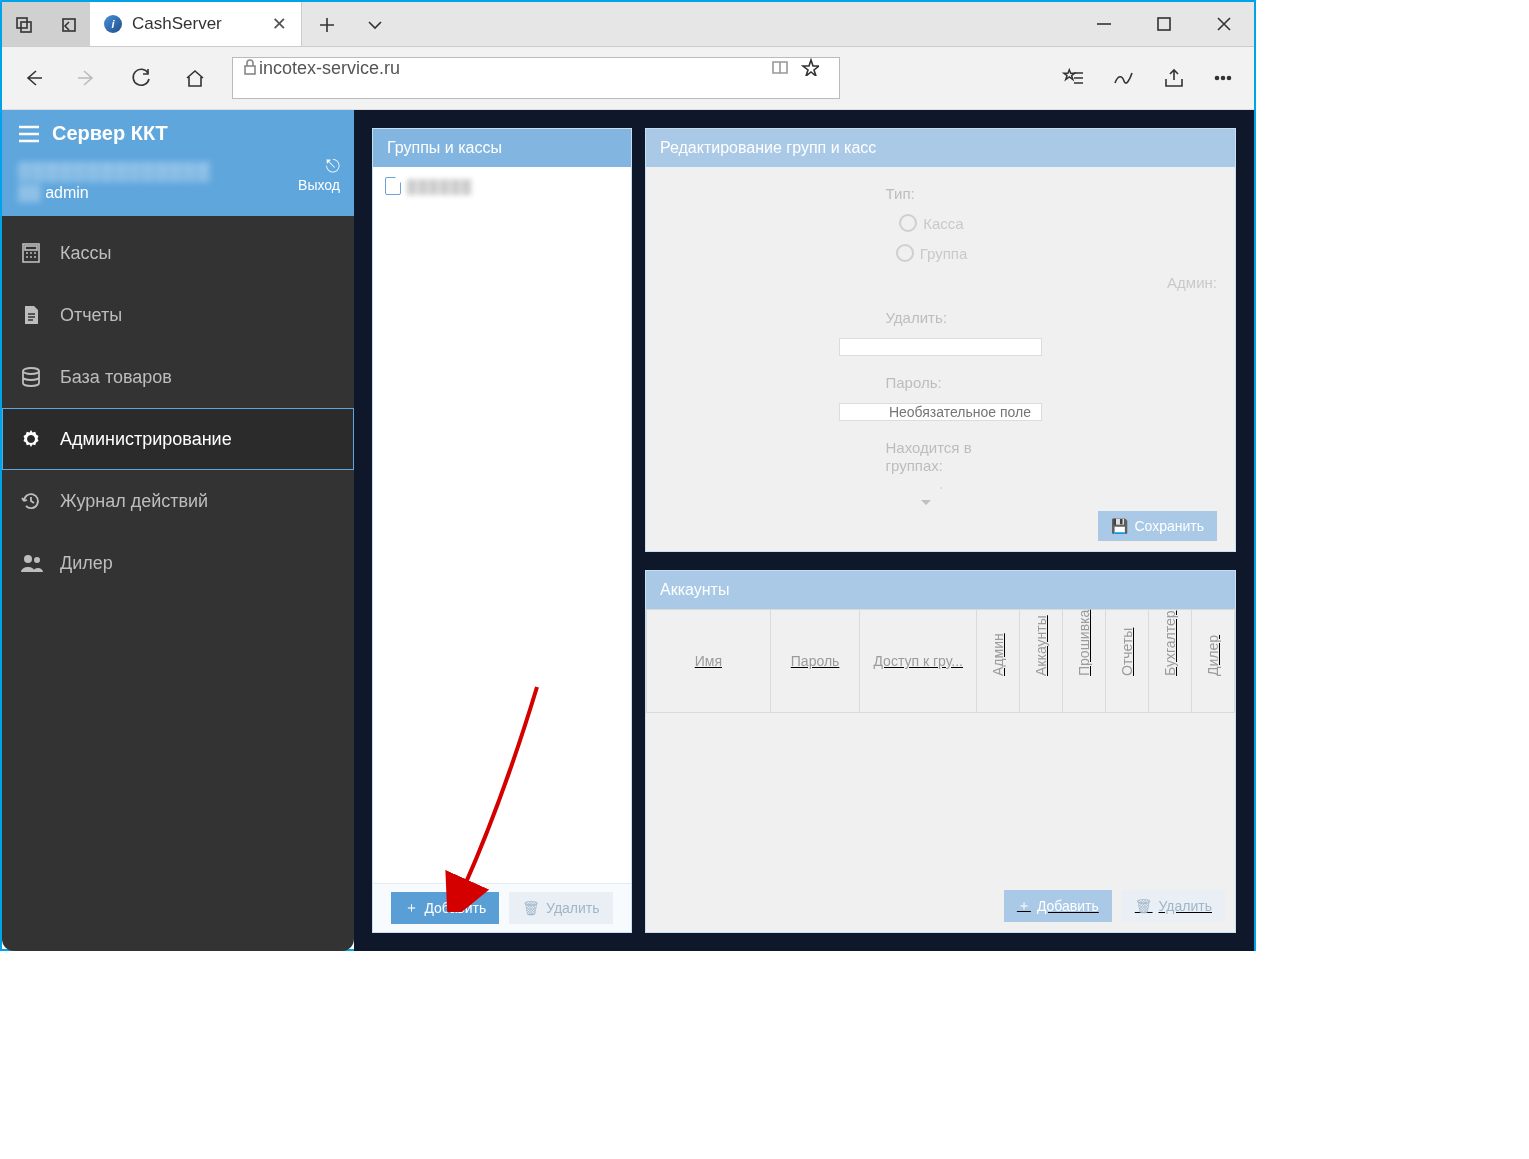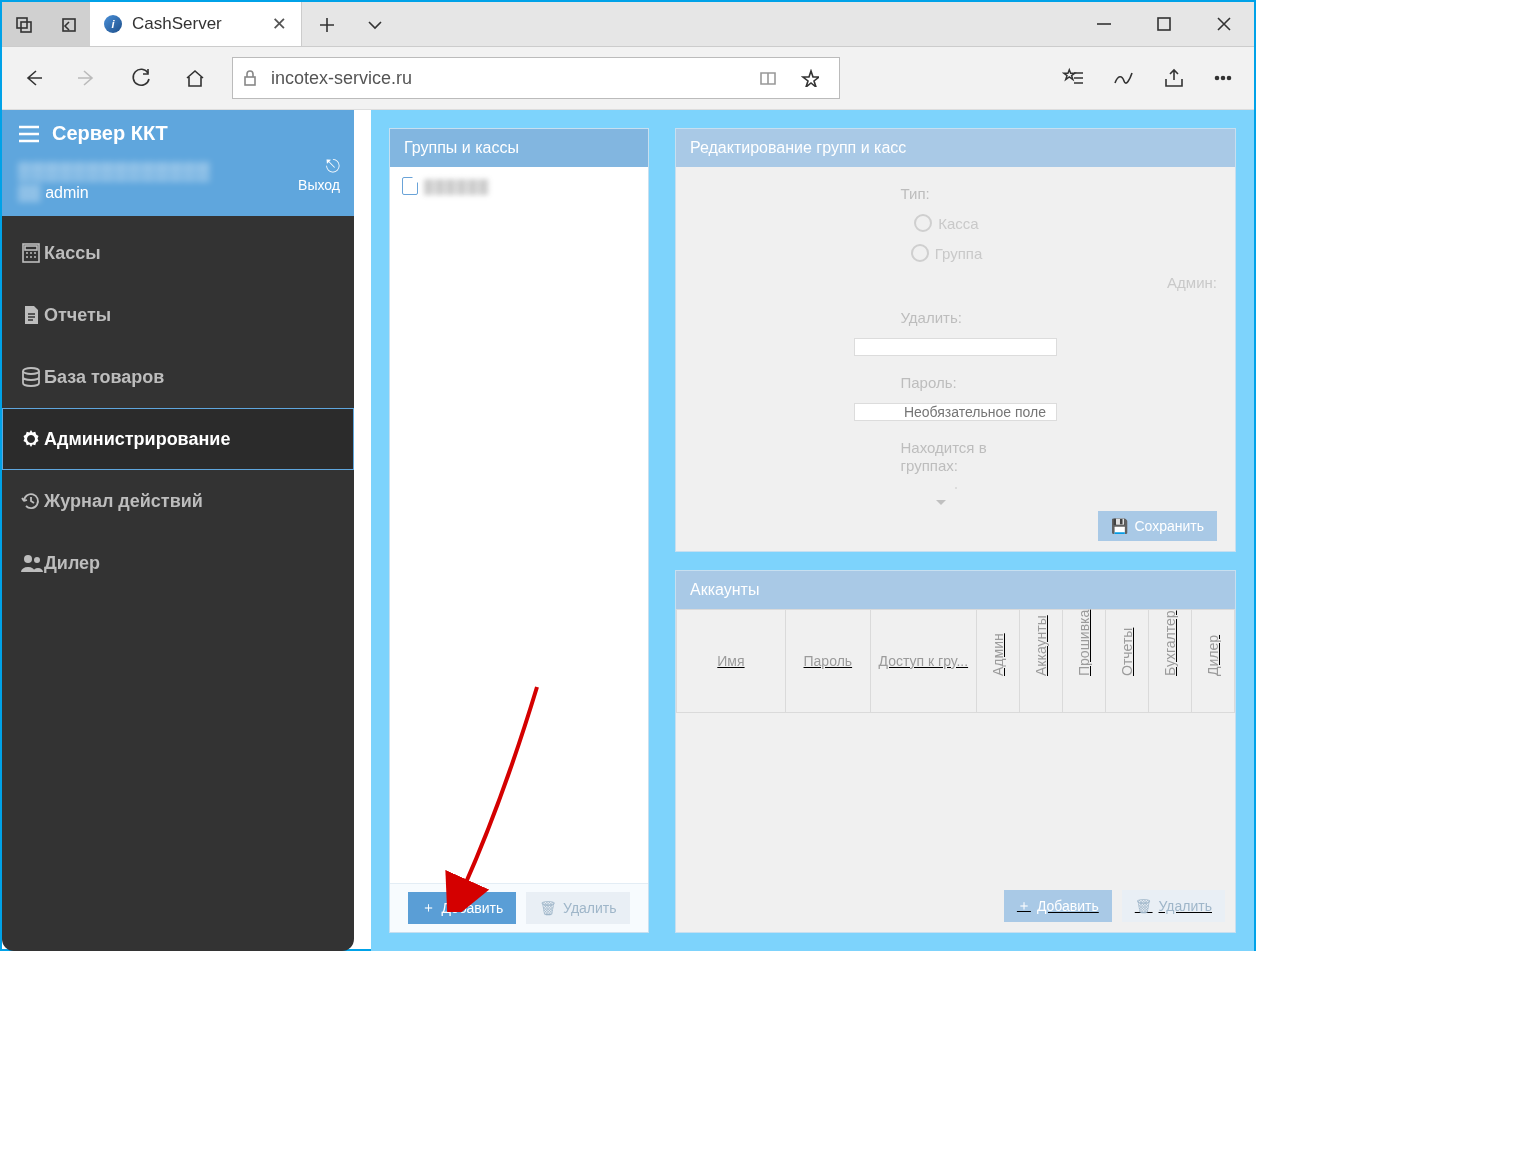--- a/index.html
+++ b/index.html
@@ -17,42 +17,42 @@
   .edge-tab .title{font-size:17px;color:#333;}
   .edge-tab .close{margin-left:40px;font-size:18px;color:#555;}
   .edge-afters{display:flex;align-items:center;}
   .edge-afters .sysbtn{width:48px;}
   .edge-right{margin-left:auto;display:flex;}
   .edge-right .sysbtn{width:60px;}
   
   .edge-toolbar{height:62px;background:#f2f2f2;display:flex;align-items:center;padding:0 6px;gap:4px;border-bottom:1px solid #ddd;}
   .edge-toolbar .tbtn{width:50px;height:48px;display:flex;align-items:center;justify-content:center;color:#333;}
   .edge-toolbar .tbtn.disabled{color:#bbb;}
-  .addr{flex:0 0 590px;height:40px;background:#fff;border:1px solid #bbb;display:flex;align-items:center;padding:0 8px;gap:12px;margin:0 8px;}
+  .addr{flex:0 0 590px;height:40px;background:#fff;border:1px solid #bbb;display:flex;padding:0 8px;margin:0 8px;}
   .addr .lock{color:#777;}
   .addr .url{font-size:18px;color:#555;flex:1;}
   .addr .aicon{color:#777;width:30px;text-align:center;}
   .edge-toolbar .right-tools{margin-left:auto;display:flex;}
   
   
   .app{display:flex;height:calc(100% - 44px - 62px);}  
   .sidebar{width:352px;background:#333; color:#eee;display:flex;flex-direction:column;border-radius:12px;}
   .side-header{background:#5fa6dd;padding:12px 16px;display:flex;align-items:center;gap:12px;font-size:20px;font-weight:600;color:#fff;}
   .side-user{background:#5fa6dd;padding:4px 16px 14px 16px;color:#fff;position:relative;}
   .side-user .logout{position:absolute;right:14px;top:0;text-align:right;font-size:14px;}
   .side-user .logout .ico{display:block;font-size:18px;line-height:18px;margin-bottom:2px;}
   .side-user .blur{display:inline-block;filter:blur(3px);letter-spacing:1px;font-weight:bold;font-size:18px;}
   .side-user .adm{display:block;margin-top:2px;font-size:16px;}
   .side-user .adm .dots{filter:blur(3px);font-weight:bold;}
   .nav{flex:1;padding-top:6px;}
-  .nav-item{display:flex;align-items:center;gap:0;padding:20px 18px;color:#bdbdbd;font-size:18px;cursor:pointer;font-weight:bold;}
+  .nav-item{display:flex;align-items:center;gap:16px;padding:20px 18px;color:#bdbdbd;font-size:18px;cursor:pointer;}
   .nav-item.active{background:#2b2b2b;color:#fff;border:1px solid #5fa6dd;padding:19px 17px;}
   .nav-item .mi{width:24px;text-align:center;font-size:20px;}
   
-  .content{flex:1;background:#7dd3fc;padding:18px;display:flex;gap:26px;margin-left:17px;}
+  .content{flex:1;background:#0f172a;padding:18px;display:flex;gap:13px;}
   .panel{border:1px solid #c7dff0;background:#fff;display:flex;flex-direction:column;}
   .panel-head{background:#82b6e0;color:#fff;padding:10px 14px;font-size:16px;}
   .panel.groups{width:258px;}
   .panel.groups .tree{flex:1;padding:10px 12px;overflow:auto;}
   .tree-item{display:flex;align-items:center;gap:6px;font-size:14px;color:#333;}
   .tree-item .file-ico{width:14px;height:16px;border:1px solid #6aa3d8;border-radius:2px;background:#fff;position:relative;}
   .tree-item .file-ico:before{content:"";position:absolute;right:-1px;top:-1px;border:3px solid transparent;border-right-color:#fff;border-top-color:#fff;}
   .tree-item .txt{filter:blur(2.5px);font-weight:bold;letter-spacing:1px;}
   .panel-foot{padding:8px;display:flex;gap:10px;justify-content:center;border-top:1px solid #e3edf5;background:#f7fbfe;}
   .btn{display:inline-flex;align-items:center;gap:6px;padding:6px 12px;font-size:14px;border:1px solid transparent;cursor:pointer;}

